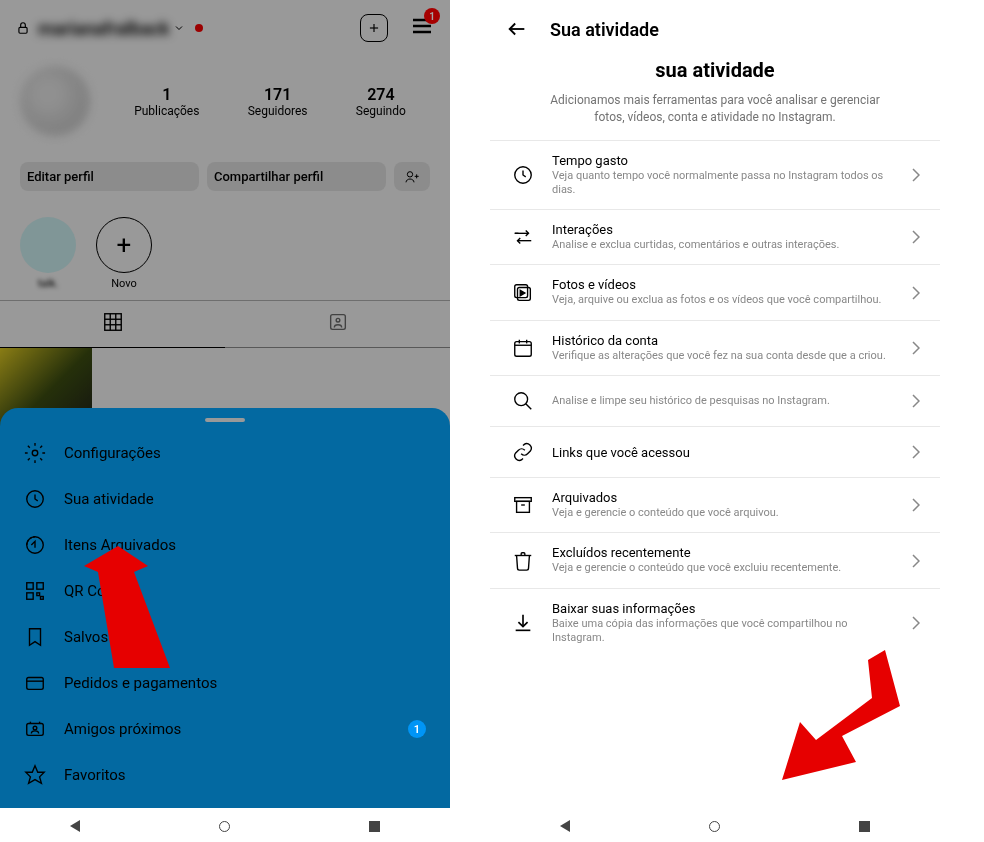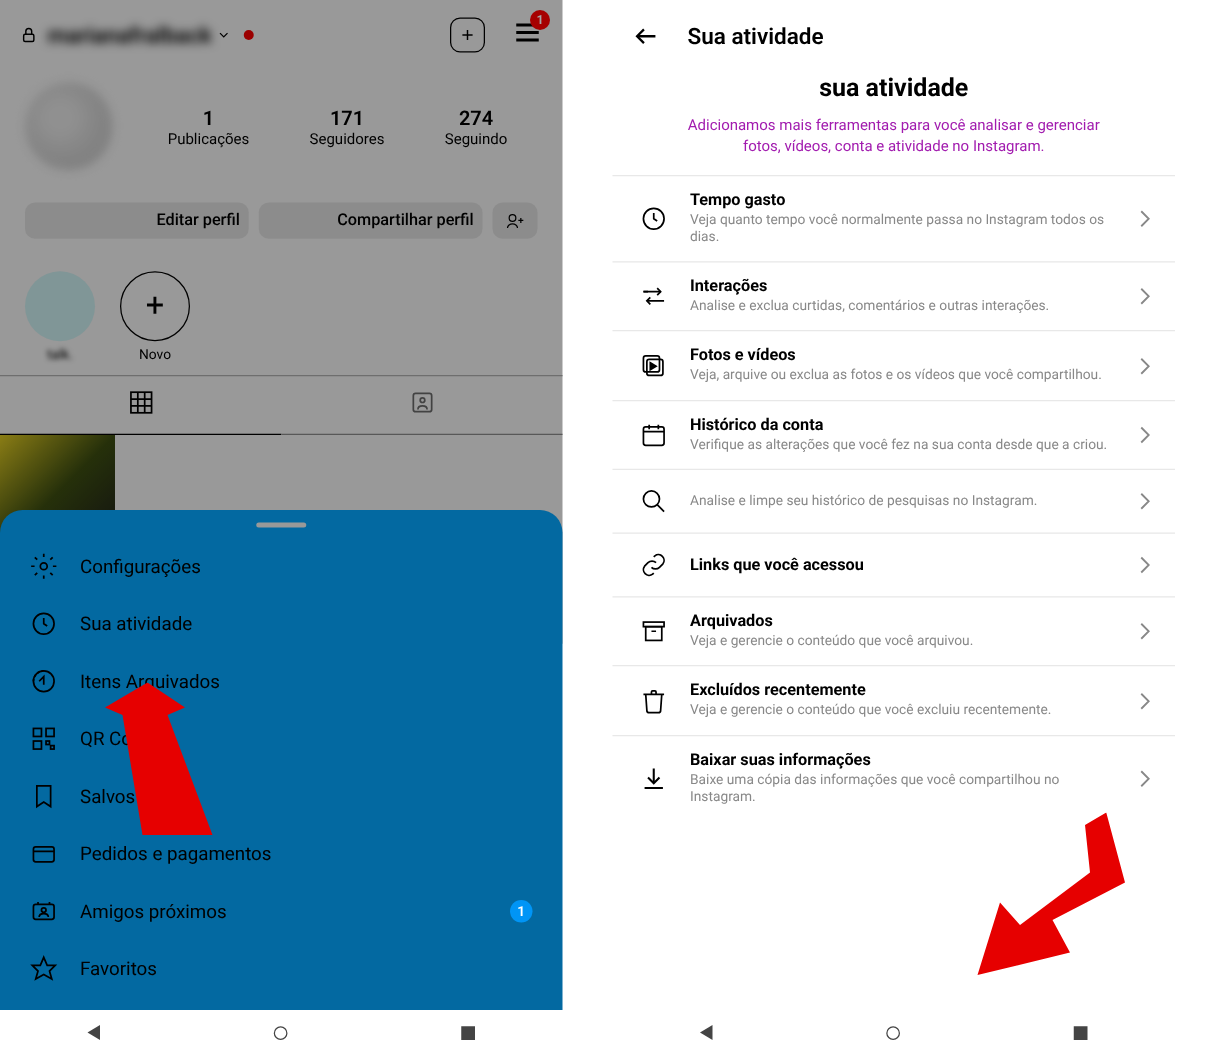--- a/index.html
+++ b/index.html
@@ -22,21 +22,21 @@
     .menu-icon { width: 24px; margin-left: 14px; }
     
     .profile-row { display: flex; align-items: center; padding: 10px 20px; gap: 20px; }
     .avatar { width: 70px; height: 70px; border-radius: 50%; background: radial-gradient(circle at 40% 40%, #ddd 20%, #ccc 50%, #bbb 100%); filter: blur(4px); }
     .stats { flex: 1; display: flex; justify-content: space-around; }
     .stat { text-align: center; }
     .stat-num { font-size: 16px; font-weight: 600; }
     .stat-label { font-size: 12px; }
     
     .btn-row { display: flex; gap: 8px; padding: 16px 20px; }
-    .profile-btn { flex: 1; background: #d8d8d8; padding: 7px; text-align: right; border-radius: 8px; font-size: 13px; font-weight: 500; }
+    .profile-btn { flex: 1; background: #d8d8d8; padding: 7px; text-align: left; border-radius: 8px; font-size: 13px; font-weight: 500; }
     .small-btn { width: 36px; background: #d8d8d8; border-radius: 8px; display: flex; align-items: center; justify-content: center; font-size: 13px; }
     
     .stories { display: flex; gap: 20px; padding: 10px 20px; }
     .story { text-align: center; }
     .story-circle { width: 56px; height: 56px; border-radius: 50%; background: #c5e6e8; margin-bottom: 4px; }
     .story-add { width: 56px; height: 56px; border-radius: 50%; border: 1.5px solid #000; display: flex; align-items: center; justify-content: center; font-size: 26px; margin-bottom: 4px; }
     .story-label { font-size: 11px; filter: blur(2px); }
     
     .tabs { display: flex; border-top: 1px solid #aaa; }
     .tab { flex: 1; text-align: center; padding: 10px; border-bottom: 1px solid #888; }
@@ -52,26 +52,26 @@
     .sheet-icon { width: 22px; height: 22px; display: flex; align-items: center; justify-content: center; }
     .sheet-label { font-size: 15px; }
     .sheet-badge { position: absolute; right: 24px; width: 18px; height: 18px; border-radius: 50%; background: #0095f6; color: #fff; font-size: 11px; font-weight: 600; display: flex; align-items: center; justify-content: center; }
     
     
     .right-header { display: flex; align-items: center; padding: 18px 16px; gap: 22px; }
     .back-arrow { width: 22px; }
     .right-title { font-size: 18px; font-weight: 600; }
     
     .right-subtitle { text-align: center; font-size: 20px; font-weight: 700; padding: 0 40px; }
-    .right-desc { text-align: center; font-size: 12px; color: #a21caf; padding: 10px 44px 14px; line-height: 1.4; }
+    .right-desc { text-align: center; font-size: 12px; color: #737373; padding: 10px 44px 14px; line-height: 1.4; }
     
     .activity-item { display: flex; align-items: center; padding: 12px 20px; border-top: 1px solid #e8e8e8; gap: 16px; }
     .activity-icon { width: 26px; height: 26px; display: flex; align-items: center; justify-content: center; flex-shrink: 0; }
     .activity-text { flex: 1; }
-    .activity-title { font-size: 13px; font-weight: 700; }
+    .activity-title { font-size: 13px; font-weight: 400; }
     .activity-sub { font-size: 11px; color: #888; line-height: 1.3; margin-top: 1px; }
     .activity-chevron { width: 8px; color: #888; }
     
     .nav-bar { position: absolute; bottom: 0; left: 0; right: 0; display: flex; justify-content: space-around; align-items: center; padding: 10px 0; }
     .nav-back { width: 0; height: 0; border-top: 6px solid transparent; border-bottom: 6px solid transparent; border-right: 10px solid #444; }
     .nav-home { width: 11px; height: 11px; border: 1.5px solid #444; border-radius: 50%; }
     .nav-recent { width: 11px; height: 11px; background: #444; }
     
     .arrow-annotation { position: absolute; pointer-events: none; z-index: 100; }
   </style>

